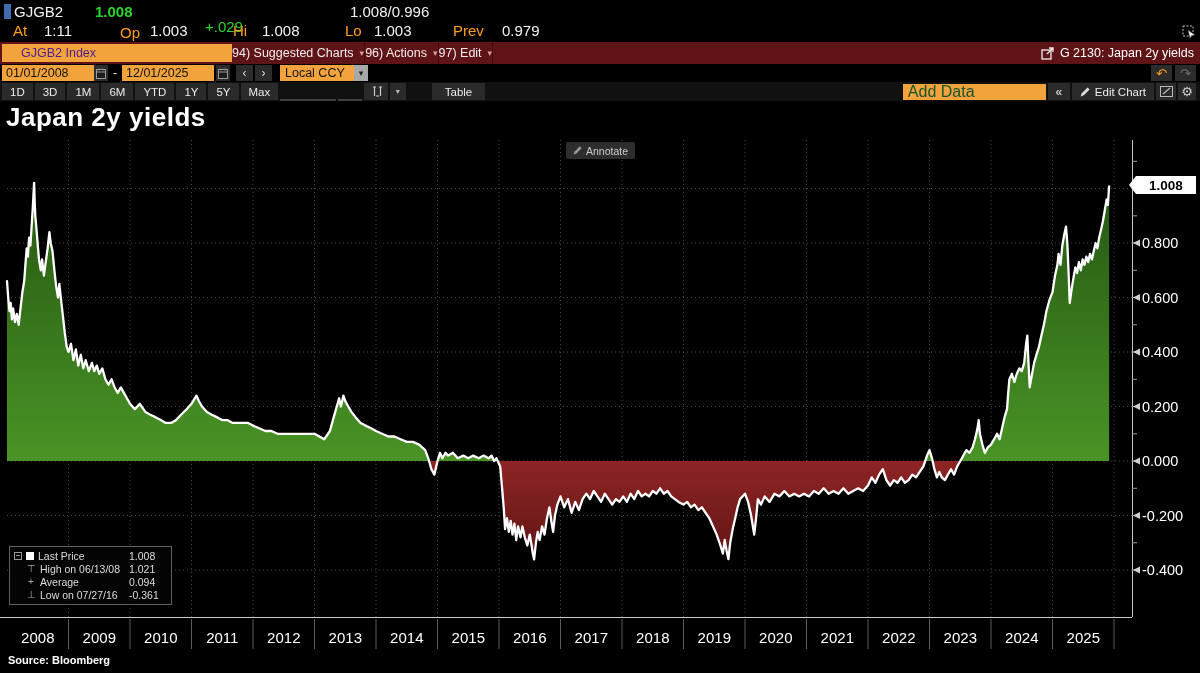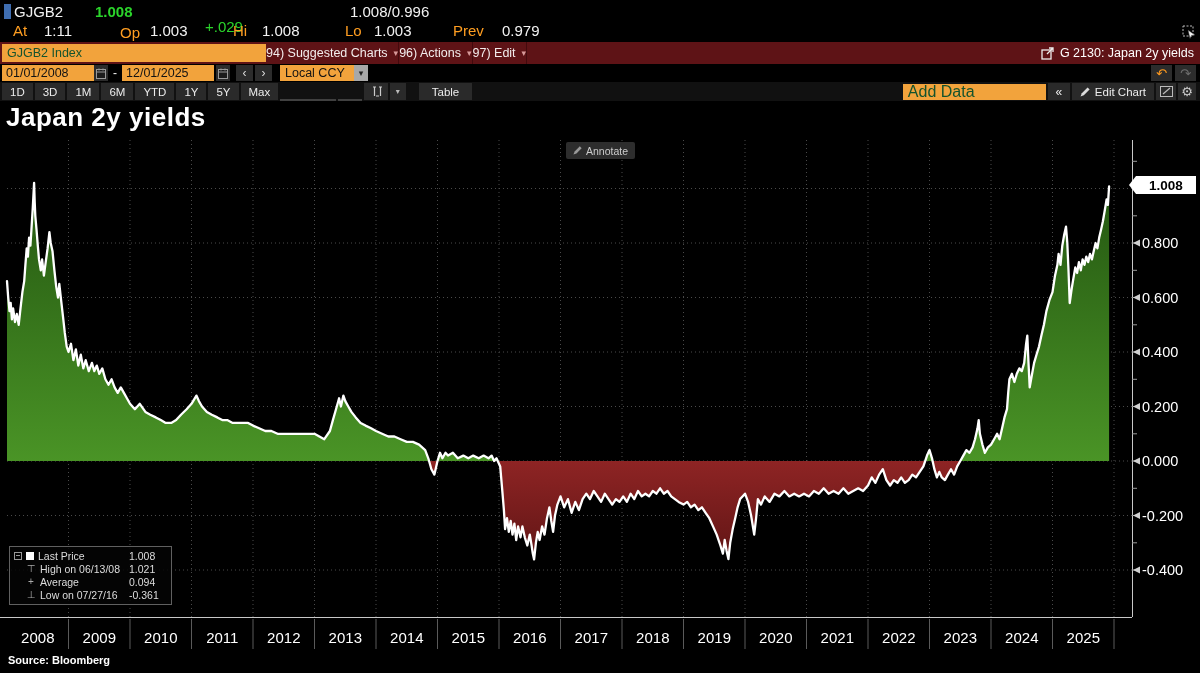--- a/index.html
+++ b/index.html
@@ -7,22 +7,22 @@
        font-family:"Liberation Sans","DejaVu Sans",sans-serif;-webkit-font-smoothing:antialiased;}
   .abs{position:absolute;}
   
   #row1{position:absolute;left:0;top:0;width:992px;height:42px;background:#000;}
   #row1 .t{position:absolute;font-size:15px;white-space:nowrap;}
   .white{color:#f2f2f2}.green{color:#2bd42b}.amber{color:#ff9e21}
   #cursor-block{position:absolute;left:4px;top:4px;width:7px;height:15px;background:#3f6db0;}
   
   #row2{position:absolute;left:0;top:42px;width:1200px;height:22px;background:#5e1316;
         display:flex;align-items:center;}
-  #ticker-box{margin-left:2px;width:264px;height:18px;background:#f2a33c;color:#14532d;
-        font-size:12.5px;line-height:18px;padding-left:5px;box-sizing:border-box;}
+  #ticker-box{margin-left:2px;width:230px;height:18px;background:#f2a33c;color:#4c1d95;
+        font-size:12.5px;line-height:18px;padding-left:19px;box-sizing:border-box;}
   .menu-item{height:22px;line-height:22px;padding:0 0;font-size:12.5px;color:#f3eded;
         border-right:1px solid #420a0d;display:flex;align-items:center;gap:6px;white-space:nowrap;}
   .menu-item:first-of-type{border-left:1px solid #420a0d;margin-left:10px;}
   .menu-caret{font-size:9px;color:#d79a9a;}
   #row2-right{margin-left:auto;display:flex;align-items:center;gap:6px;padding-right:6px;
         font-size:12.5px;color:#fff;white-space:nowrap;}
   
   #row3{position:absolute;left:0;top:64px;width:1200px;height:18px;background:#000;
         display:flex;align-items:center;}
   .datebox{width:92px;height:16px;background:#f2a33c;color:#131313;font-size:12.5px;
@@ -36,21 +36,21 @@
         align-items:center;justify-content:center;}
   #row3-right{margin-left:auto;display:flex;gap:3px;margin-right:4px;}
   .histbtn{width:21px;height:16px;background:#2c2c2c;display:flex;align-items:center;
         justify-content:center;font-size:13px;}
   
   #row4{position:absolute;left:0;top:82px;width:1200px;height:19px;background:#111;
         display:flex;align-items:center;font-size:11.5px;}
   .tile{height:17px;background:#2a2a2a;color:#ececec;display:flex;align-items:center;
         justify-content:center;padding:0 8px;margin-left:2px;white-space:nowrap;}
   .tile.blue{background:#404040;color:#fff;margin-top:32px;}
-  #table-btn{margin-left:13px;padding:0 13px;}
+  #table-btn{margin-left:26px;padding:0 13px;}
   #row4-right{margin-left:auto;display:flex;align-items:center;margin-right:4px;}
   #add-data{width:143px;height:16px;background:#f2a33c;color:#14532d;font-size:16px;
         line-height:16px;padding-left:5px;box-sizing:border-box;}
   
   #chart-region{position:absolute;left:0;top:101px;width:1200px;height:572px;background:#000;}
   #chart-svg{position:absolute;left:0;top:0;}
   #page-title{position:absolute;left:6px;top:1px;font-size:26px;font-weight:bold;color:#fff;
         letter-spacing:0.5px;}
   #annotate-btn{position:absolute;left:566px;top:41px;height:17px;display:flex;align-items:center;
         gap:4px;background:#2d2d2d;padding:0 7px;font-size:10.5px;color:#ccc;border-radius:2px;}

